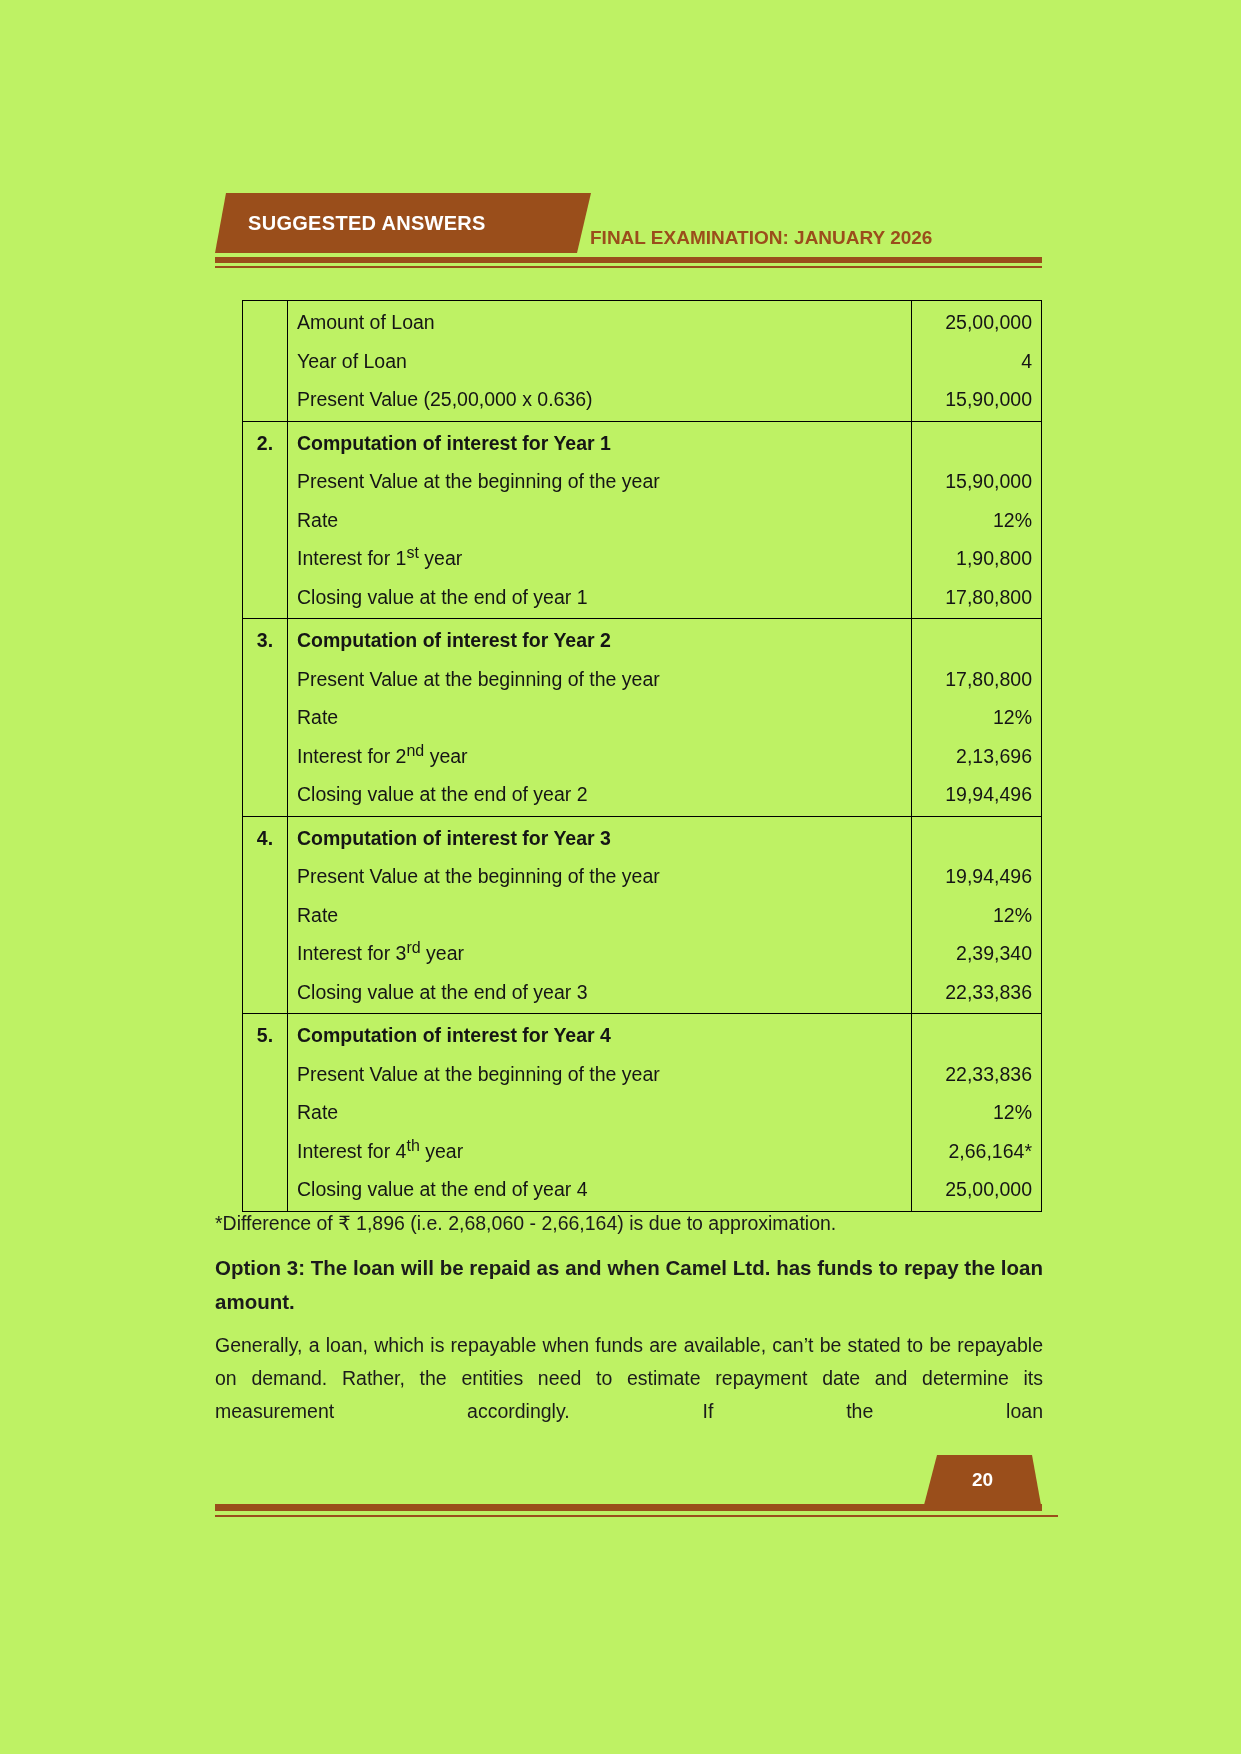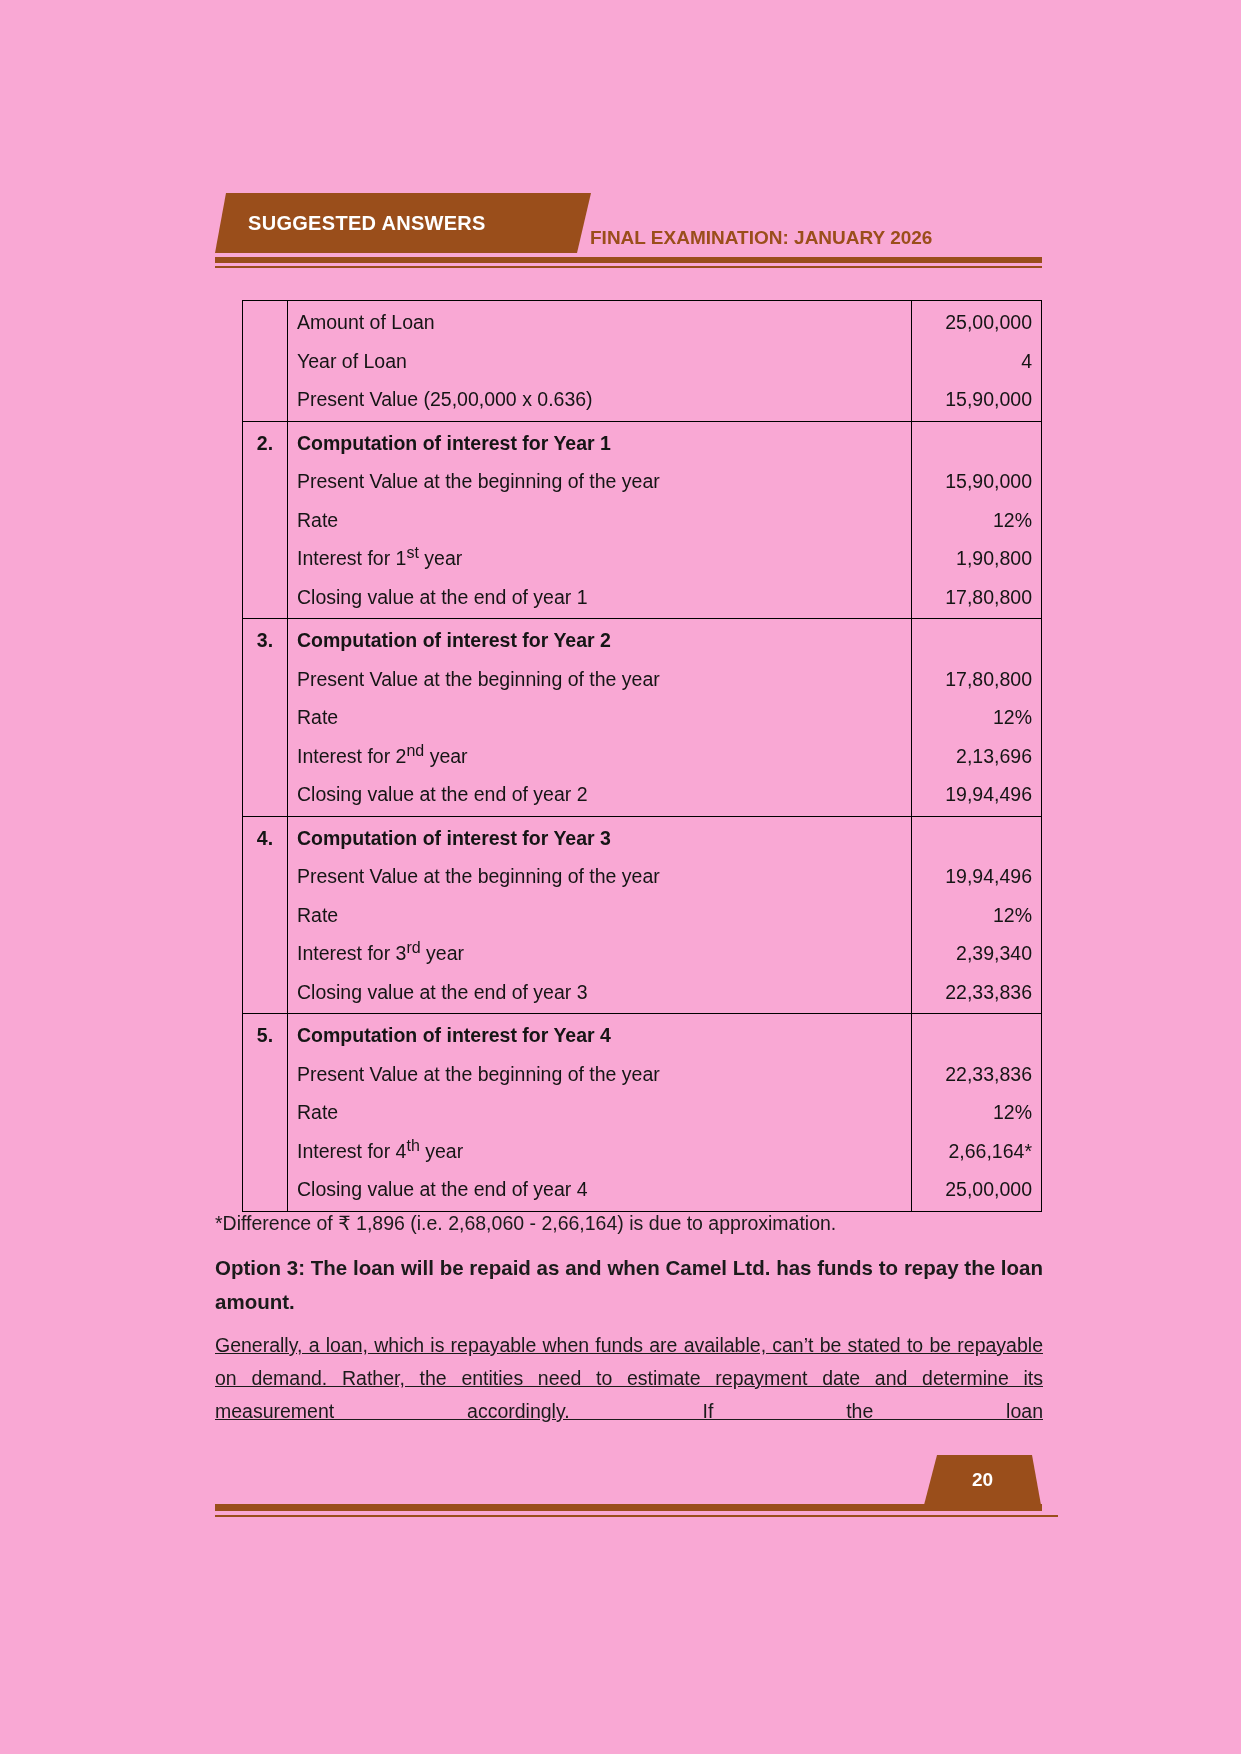--- a/index.html
+++ b/index.html
@@ -11,21 +11,21 @@
     width: 1241px;
     height: 1754px;
     font-family: "Liberation Sans", "DejaVu Sans", sans-serif;
     color: #1b1b1b;
     position: relative;
     overflow: hidden;
   }
   .page {
     position: absolute;
     inset: 0;
-    background: #f9a8d4;
+    background: #bef264;
   }
   
   .banner {
     position: absolute;
     left: 215px;
     top: 193px;
     width: 376px;
     height: 60px;
     background: var(--brown);
     clip-path: polygon(11px 0, 100% 0, calc(100% - 14px) 100%, 0 100%);
@@ -106,21 +106,20 @@
   }
   .paragraph {
     position: absolute;
     left: 215px;
     top: 1329px;
     width: 828px;
     font-size: 19.5px;
     line-height: 33px;
     text-align: justify;
     text-align-last: justify;
-    text-decoration: underline;
   }
 
   
   .footer-rule-thick { left: 215px; top: 1504px; width: 827px; height: 7px; }
   .footer-rule-thin  { left: 215px; top: 1515px; width: 843px; height: 2px; }
   .page-badge {
     position: absolute;
     left: 924px;
     top: 1455px;
     width: 117px;

